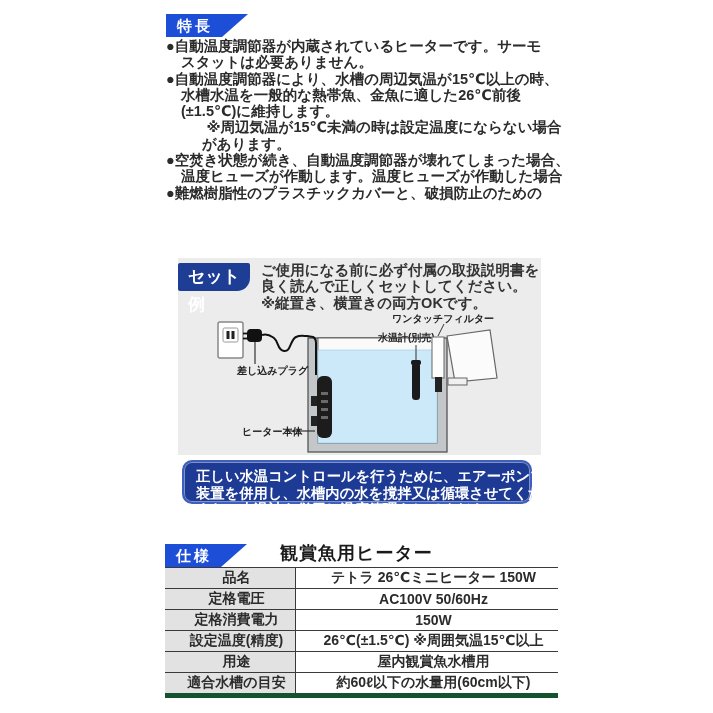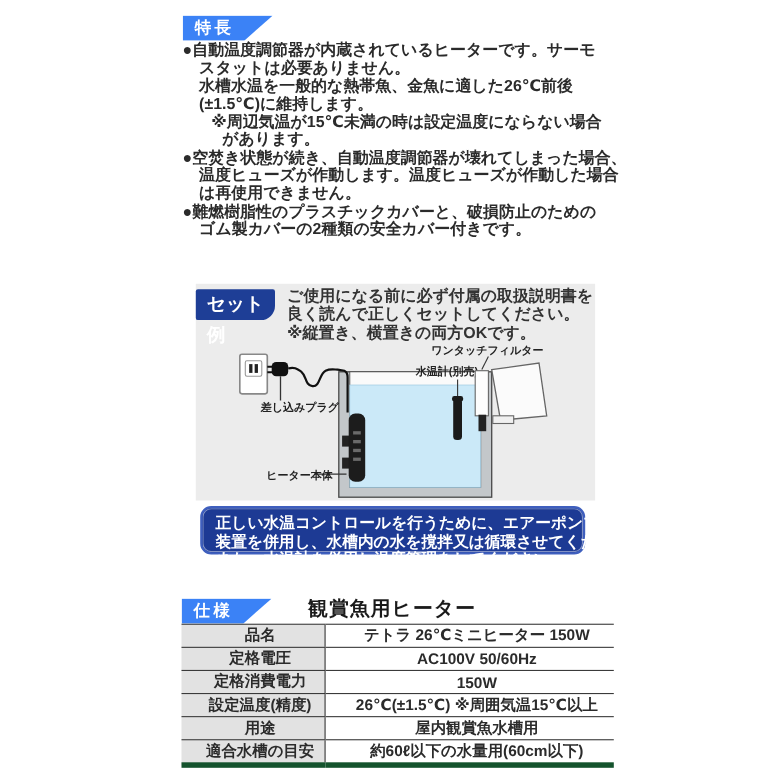--- a/index.html
+++ b/index.html
@@ -2,33 +2,33 @@
 <html><head>
 <meta charset="utf-8">
 <style>
   html,body{margin:0;padding:0;background:#fff;}
   #page{
     position:relative;width:713px;height:713px;background:#ffffff;overflow:hidden;
     font-family:"Liberation Sans","DejaVu Sans",sans-serif;font-weight:bold;color:#2b2b2b;
   }
   
   .flag{
-    position:absolute;background:#3b82f6;color:#fff;
+    position:absolute;background:#1d4ed8;color:#fff;
     clip-path:polygon(0 0,100% 0,calc(100% - 26px) 100%,0 100%);
     width:82px;height:23px;line-height:23px;padding-left:11px;
     font-size:15px;letter-spacing:3px;box-sizing:border-box;
   }
   #features-badge{left:166px;top:14px;}
   #specs-badge{left:165px;top:544px;}
 
   
   #features{position:absolute;left:166px;top:38px;width:410px;font-size:14.5px;line-height:16.3px;}
   #features .fl{white-space:nowrap;}
   #features .lw{margin-left:15px;}
-  #features .ln1{margin-left:26px;}
+  #features .ln1{margin-left:26px;text-align:center;}
   #features .ln2{margin-left:36px;}
 
   
   #setup-panel{position:absolute;left:178px;top:258px;width:363px;height:197px;background:#ececec;}
   #setup-badge{
     position:absolute;left:0;top:5px;width:72px;height:28px;background:#1e3e96;color:#fff;
     border-radius:2px 2px 13px 2px;font-size:17px;line-height:28px;padding-left:10px;box-sizing:border-box;
   }
   #setup-instr{position:absolute;left:83px;top:4px;font-size:14.5px;line-height:16.4px;color:#333;white-space:nowrap;}
   #diagram{position:absolute;left:0;top:0;}
@@ -59,29 +59,28 @@
 
 <div id="page">
 
   <div id="features-badge" class="flag">
     <span>特長</span>
   </div>
 
   <div id="features">
     <div class="fl l0">●自動温度調節器が内蔵されているヒーターです。サーモ</div>
     <div class="fl lw">スタットは必要ありません。</div>
+    <div class="fl l0">●自動温度調節器により、水槽の周辺気温が15℃以上の時、</div>
     <div class="fl lw">水槽水温を一般的な熱帯魚、金魚に適した26℃前後</div>
     <div class="fl lw">(±1.5℃)に維持します。</div>
     <div class="fl ln1">※周辺気温が15℃未満の時は設定温度にならない場合</div>
     <div class="fl ln2">があります。</div>
     <div class="fl l0">●空焚き状態が続き、自動温度調節器が壊れてしまった場合、</div>
     <div class="fl lw">温度ヒューズが作動します。温度ヒューズが作動した場合</div>
-    <div class="fl lw">は再使用できません。</div>
     <div class="fl l0">●難燃樹脂性のプラスチックカバーと、破損防止のための</div>
-    <div class="fl lw">ゴム製カバーの2種類の安全カバー付きです。</div>
   </div>
 
   <div id="setup-panel">
     <svg id="diagram" width="363" height="197" viewBox="0 0 363 197">
 
       <g>
         <rect x="130" y="80" width="139" height="114" fill="#c3c7ca" stroke="#4a4a4a" stroke-width="1.2"></rect>
         <rect x="140" y="80" width="119" height="105" fill="#fafafa" stroke="#4a4a4a" stroke-width="0.8"></rect>
         <rect x="140" y="92" width="119" height="93" fill="#cbe9f8" stroke="#9cc8e0" stroke-width="0.6"></rect>
       </g>

